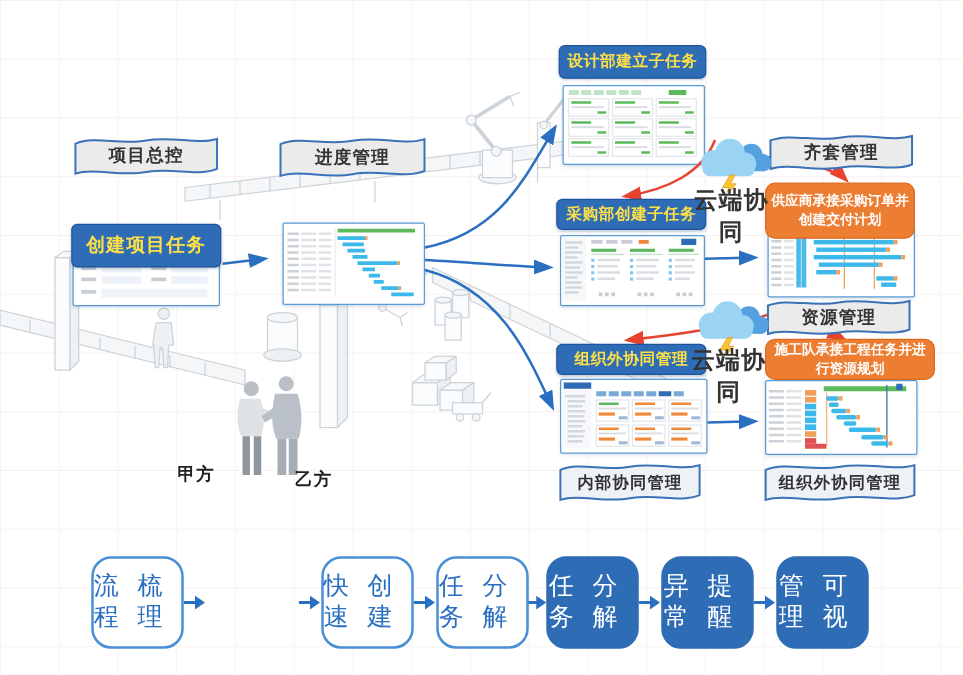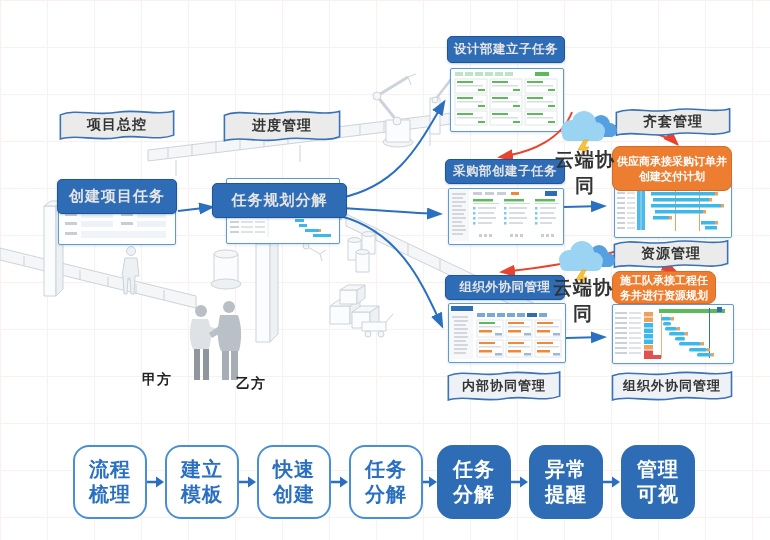--- a/index.html
+++ b/index.html
@@ -21,21 +21,21 @@
   .banner{position:absolute;z-index:7;}
   .banner svg{position:absolute;inset:0;width:100%;height:100%;}
   .banner .banner-text{
     position:absolute;inset:0;display:flex;align-items:center;justify-content:center;
     font-size:14px;font-weight:600;color:#333;letter-spacing:1px;
   }
   
   .action{
     position:absolute;z-index:7;display:flex;align-items:center;justify-content:center;
     background:#2e6cb5;border:1px solid #1f549c;border-radius:5px;
-    color:#e5e5e5;font-weight:600;letter-spacing:1px;
+    color:#fde047;font-weight:600;letter-spacing:1px;
     box-shadow:0 1px 2px rgba(20,60,120,.25);
   }
   .action.big{font-size:15px;margin-top:32px;}
   .action.small{font-size:12.5px;letter-spacing:.5px;}
   
   .note{
     position:absolute;z-index:7;display:flex;align-items:center;justify-content:center;
     background:#ed7d31;border:1.5px solid #d96a20;border-radius:8px;
     color:#fff;font-weight:600;font-size:11px;line-height:1.3;text-align:center;
     padding:2px 4px;box-sizing:border-box;
@@ -51,22 +51,22 @@
   .cloud-label{
     position:absolute;z-index:8;font-size:19px;font-weight:700;color:#333;
     text-align:center;letter-spacing:1px;
   }
   .party-label{
     position:absolute;z-index:8;font-size:14px;font-weight:700;color:#222;letter-spacing:1px;margin-top:31px;
   }
   
   .flow-box{
     position:absolute;top:445px;width:74px;height:74px;z-index:7;
-    border-radius:16px;display:flex;flex-direction:column;align-items:center;justify-content:center;
-    font-size:20px;font-weight:700;line-height:1.25;letter-spacing:1px;
+    border-radius:16px;display:flex;flex-direction:row;align-items:center;justify-content:center;
+    font-size:20px;font-weight:400;line-height:1.25;letter-spacing:1px;
   }
   .flow-box.outline{background:#fff;border:2.5px solid #4a8fd6;color:#2a6fc0;box-sizing:border-box;}
   .flow-box.solid{background:#2e6cb5;border:2.5px solid #2e6cb5;color:#fff;box-sizing:border-box;}
   .flow-arrow{position:absolute;top:475px;z-index:6;}
 </style>
 </head>
 <body>
 
 <div id="stage">
 
@@ -232,27 +232,26 @@
     <span class="banner-text" style="font-size:13px">内部协同管理</span>
   </div>
   <div class="banner" style="left:610px;top:367px;width:124px;height:38px">
     <svg viewBox="0 0 100 30" preserveAspectRatio="none">
       <path d="M2,7 C15,2 32,8 50,5 C68,2 85,8 98,4 L98,23 C85,28 68,22 50,25 C32,28 15,22 2,26 Z" fill="#eef1f5" stroke="#3a72b8" stroke-width="1.6" vector-effect="non-scaling-stroke"></path>
     </svg>
     <span class="banner-text" style="font-size:13px">组织外协同管理</span>
   </div>
 
   <div class="action big" style="left:57px;top:147px;width:118px;height:33px">创建项目任务</div>
-  <div class="action big" style="left:212px;top:151px;width:133px;height:33px">任务规划分解</div>
   <div class="action small" style="left:447px;top:36px;width:116px;height:25px">设计部建立子任务</div>
   <div class="action small" style="left:445px;top:159px;width:118px;height:23px">采购部创建子任务</div>
   <div class="action small" style="left:445px;top:275px;width:118px;height:23px">组织外协同管理</div>
 
   <div class="note" style="left:612px;top:146px;width:120px;height:45px">供应商承接采购订单并创建交付计划</div>
-  <div class="note" style="left:612px;top:271px;width:104px;height:33px">施工队承接工程任务并进行资源规划</div>
+  <div class="note" style="left:612px;top:271px;width:136px;height:33px">施工队承接工程任务并进行资源规划</div>
 
   <div class="cloud" style="left:556px;top:106px;width:62px;height:48px">
     <svg width="62" height="48" viewBox="0 0 62 48">
       <g fill="#54a0e0">
           <circle cx="45" cy="18" r="9"></circle>
           <circle cx="54" cy="24" r="7"></circle>
           <rect x="40" y="20" width="20" height="11" rx="5"></rect>
         </g>
       <g fill="#9bd3f3">
           <circle cx="15" cy="24" r="10"></circle>
@@ -674,24 +673,20 @@
         <rect x="94" y="43" width="3" height="3.5"></rect>
           <rect x="98" y="48" width="3" height="3.5"></rect>
       </g>
     </svg>
   </div>
 
   <div class="flow-box outline" style="left:73px">
     <span>流程</span>
     <span>梳理</span>
   </div>
-  <div class="flow-box outline" style="left:165px">
-    <span>建立</span>
-    <span>模板</span>
-  </div>
   <div class="flow-box outline" style="left:257px">
     <span>快速</span>
     <span>创建</span>
   </div>
   <div class="flow-box outline" style="left:349px">
     <span>任务</span>
     <span>分解</span>
   </div>
   <div class="flow-box solid" style="left:437px">
     <span>任务</span>

